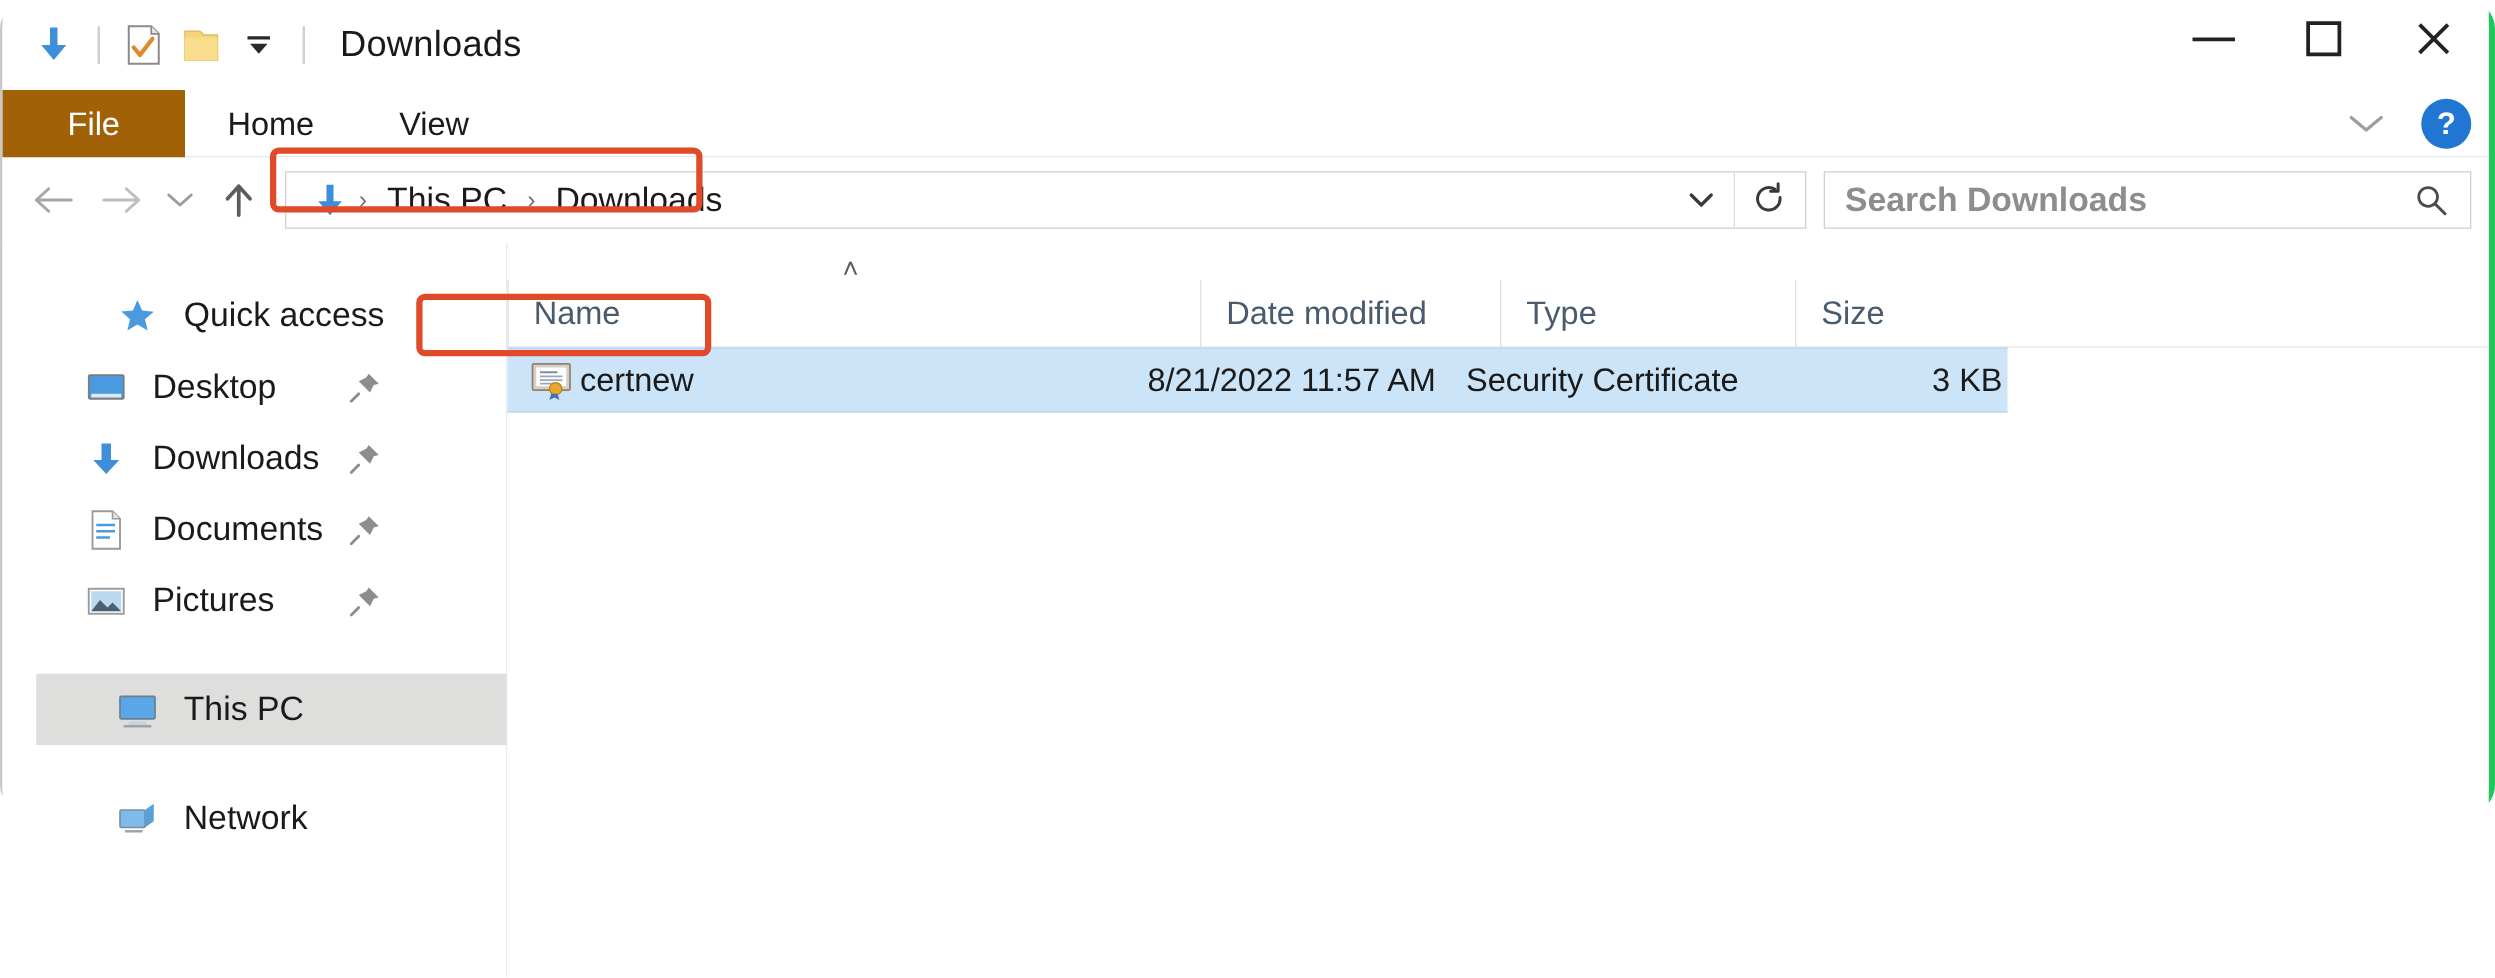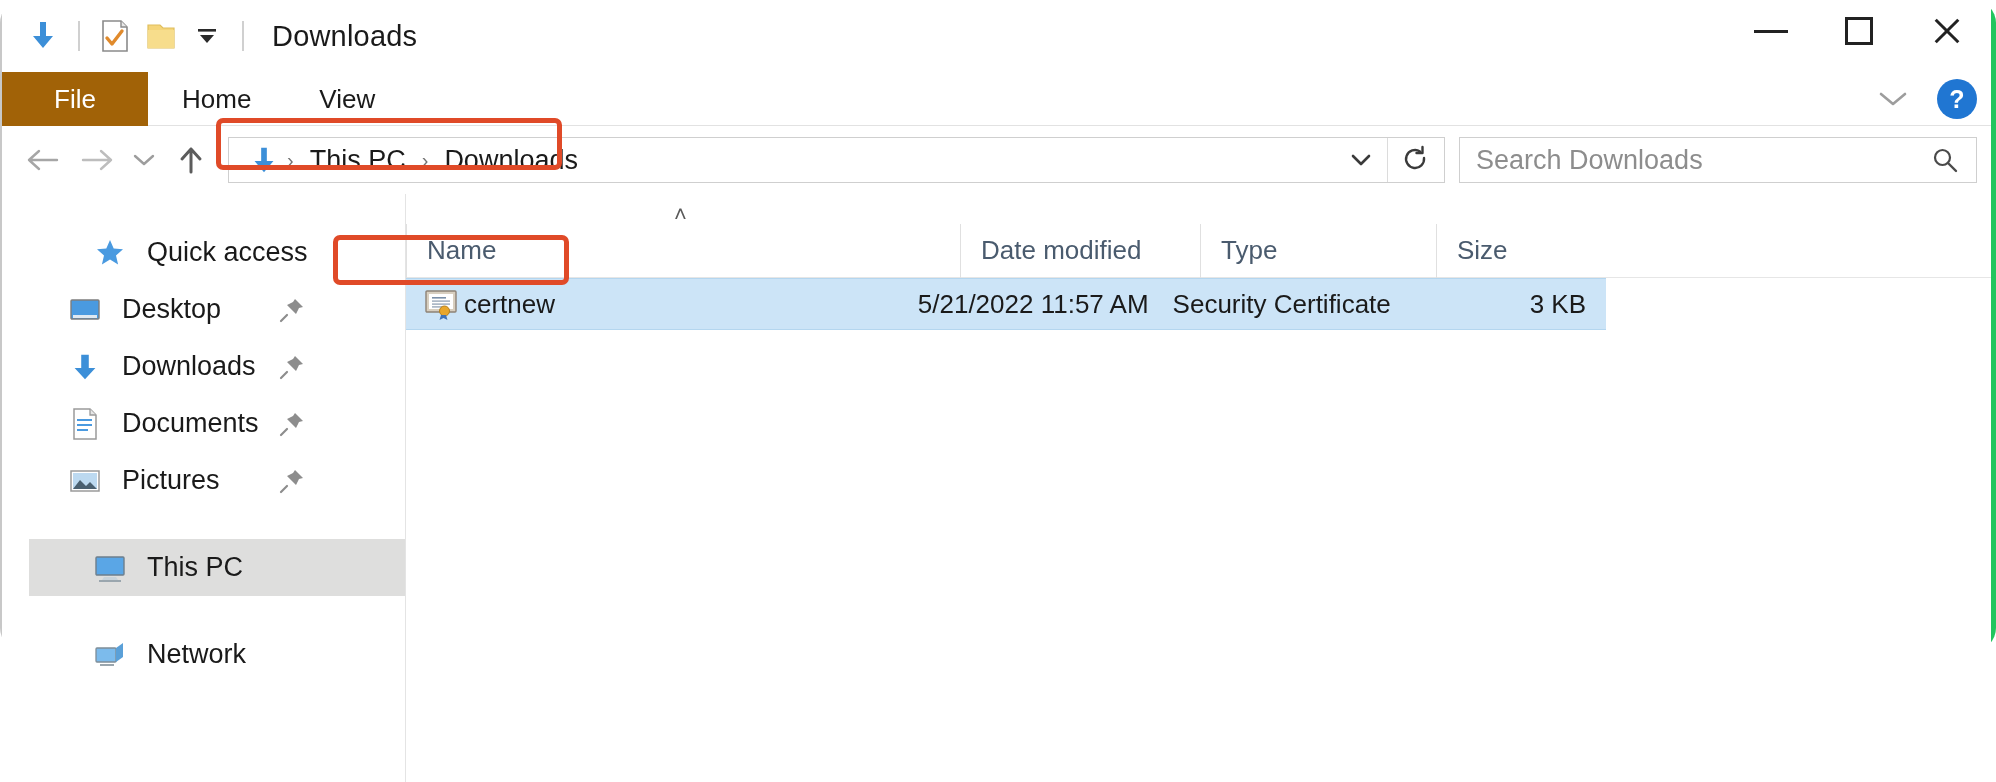--- a/index.html
+++ b/index.html
@@ -164,20 +164,21 @@
     border: 1px solid #cfcfcf;
     background: #ffffff;
     display: flex; align-items: center;
     margin-left: 14px;
     padding: 0 16px;
   }
   .search-ph {
     flex: 1;
     font-size: 27px; color: #8d8d8d;
     white-space: nowrap;
+    font-weight: bold;
   }
 
   
   .body {
     position: relative;
     display: flex;
     height: 588px;
   }
   .navpane {
     width: 404px;
@@ -258,21 +259,21 @@
   .cell {
     font-size: 26px;
     color: #1a1a1a;
     display: flex; align-items: center;
     height: 100%;
     white-space: nowrap;
   }
   .cell-name { width: 512px; padding-left: 18px; gap: 4px; }
   .cell-date { width: 240px; justify-content: flex-end; }
   .cell-type { width: 236px; padding-left: 24px; }
-  .cell-size { width: 224px; justify-content: flex-end; padding-right: 20px; }
+  .cell-size { width: 224px; justify-content: flex-end; padding-right: 4px; }
 
   
   .annot {
     position: absolute;
     border: 5px solid #e04a28;
     border-radius: 7px;
     pointer-events: none;
     z-index: 40;
   }
   #annot-address { left: 214px; top: 118px; width: 346px; height: 52px; }
@@ -541,21 +542,21 @@
               <rect x="8" y="9" width="14" height="1.6" fill="#7a8fa8"></rect>
               <rect x="8" y="12.4" width="18" height="1.4" fill="#9aa8ba"></rect>
               <rect x="8" y="15.4" width="18" height="1.4" fill="#9aa8ba"></rect>
               <rect x="8" y="18.2" width="11" height="1.4" fill="#9aa8ba"></rect>
               <circle cx="20.5" cy="23" r="5" fill="#e8a62c" stroke="#b5801f" stroke-width="1"></circle>
               <path d="M17 27 l-1.5 5 l4 -2 l4 2 l-1.5 -5 z" fill="#3f72b8"></path>
             </svg>
           </span>
           <span>certnew</span>
         </div>
-        <div class="cell cell-date">5/21/2022 11:57 AM</div>
+        <div class="cell cell-date">8/21/2022 11:57 AM</div>
         <div class="cell cell-type">Security Certificate</div>
         <div class="cell cell-size">3 KB</div>
       </div>
     </div>
   </div>
 
   <div class="annot" id="annot-address"></div>
   <div class="annot" id="annot-file"></div>
 
 </div>

